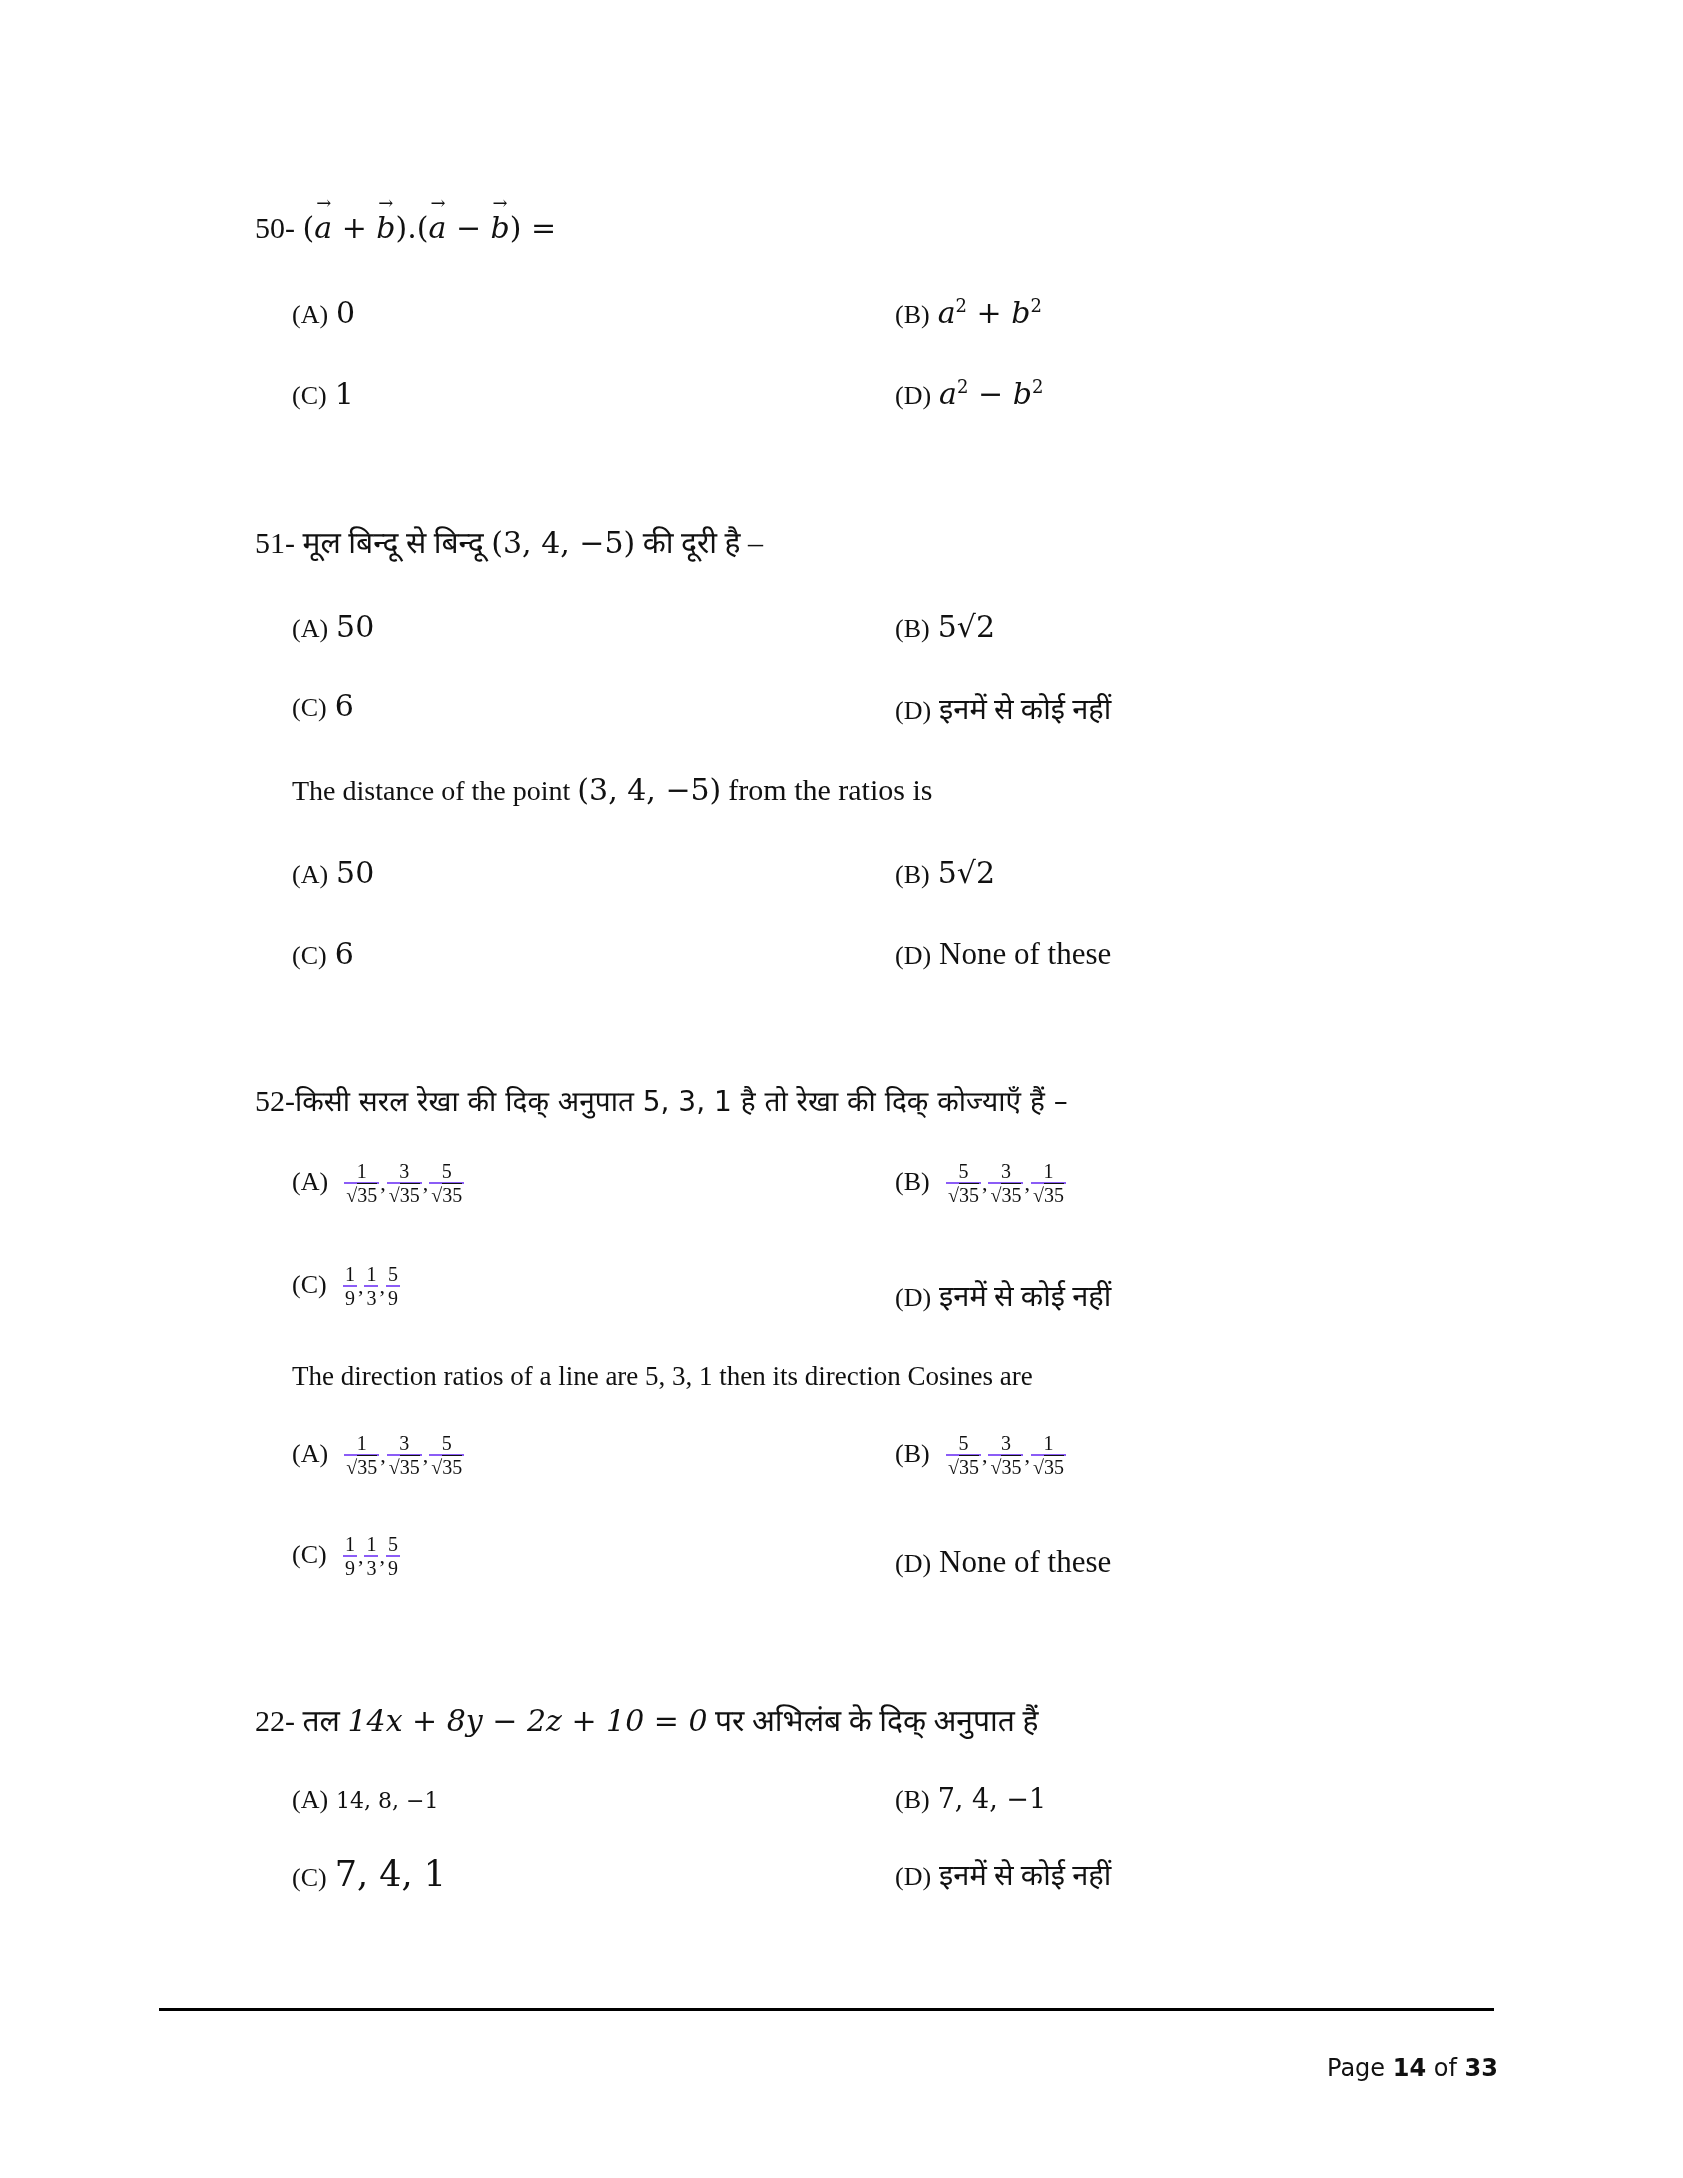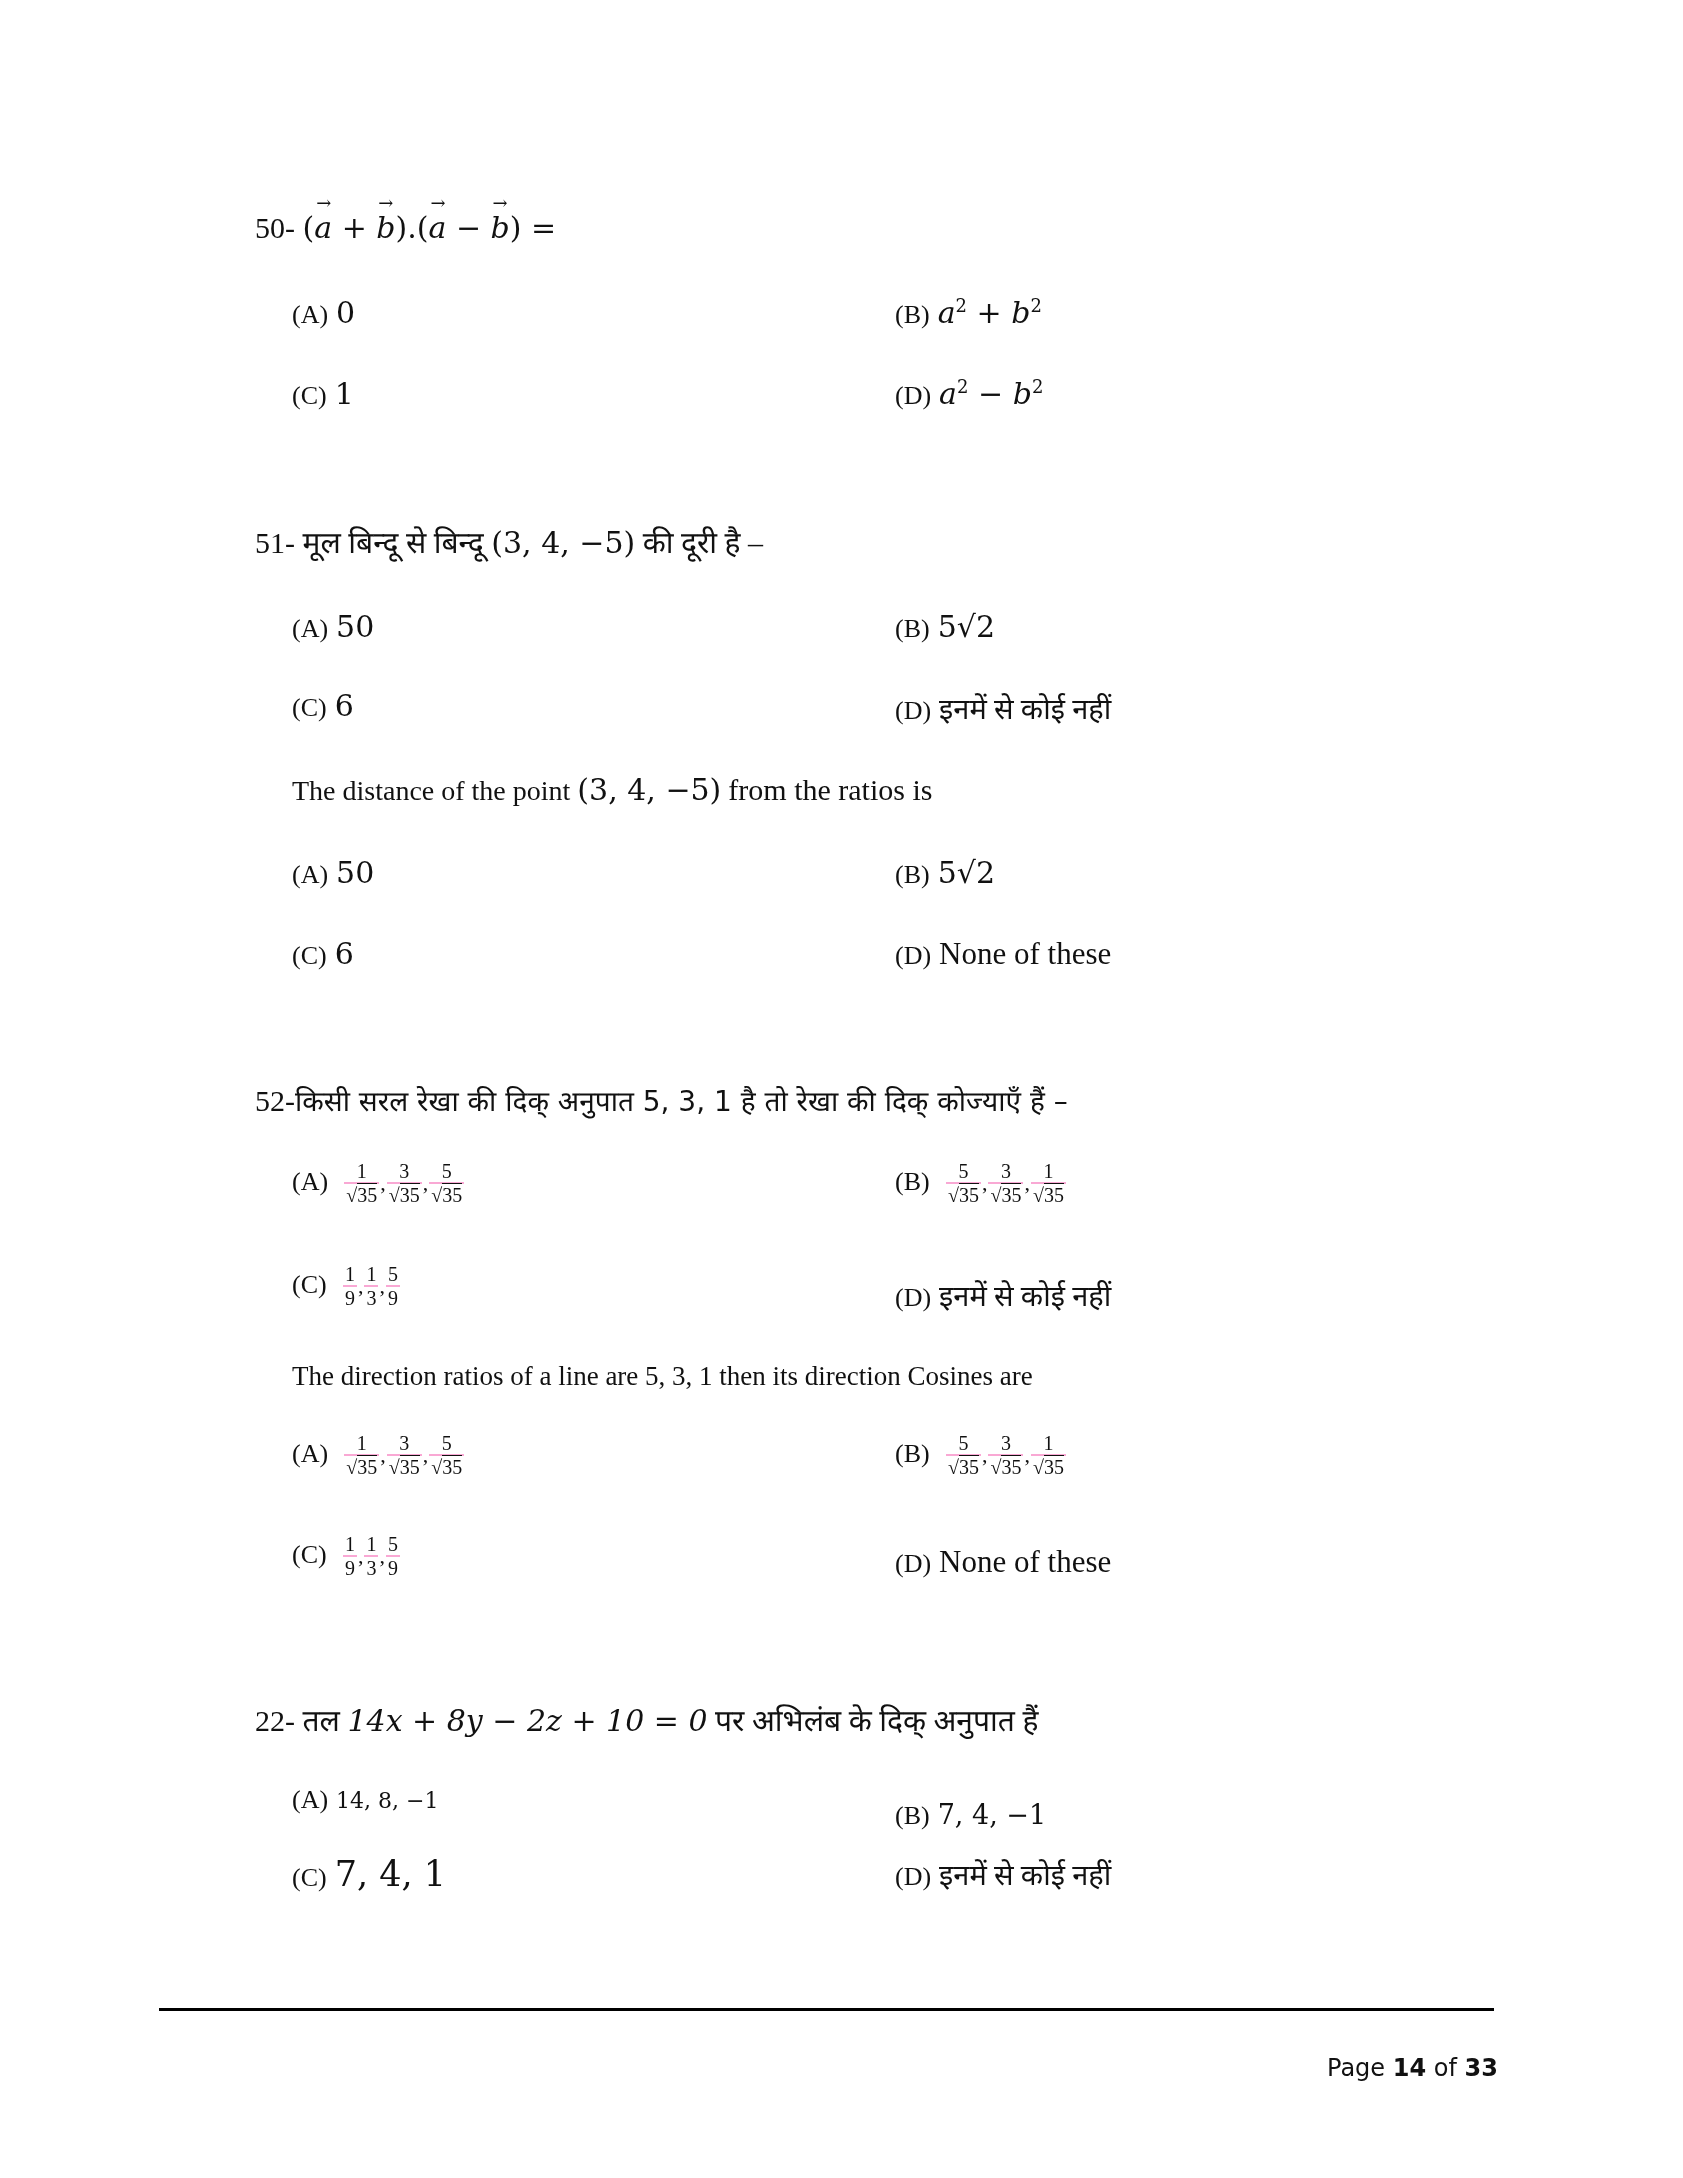--- a/index.html
+++ b/index.html
@@ -10,21 +10,21 @@
   .opt { font-size:29px; }
   .col-l { left:292px; }
   .col-r { left:895px; }
   .lbl { font-size:26px; margin-right:8px; }
   .math { font-family:"DejaVu Serif","Liberation Serif",serif; font-size:30px; }
   .mi { font-style:italic; }
   .eng { left:292px; font-size:28px; }
   .frac { display:inline-flex; flex-direction:column; align-items:center; vertical-align:middle;
           font-size:20px; line-height:1.1; margin:0 1px; }
   .frac .num { padding:0 2px; }
-  .frac .den { border-top:2px solid #f9a8d4; padding:0 2px; }
+  .frac .den { border-top:2px solid #8b5cf6; padding:0 2px; }
   .sqrt { border-top:1px solid #111; }
   .comma { font-size:22px; vertical-align:middle; }
   .rule { position:absolute; left:159px; top:2008px; width:1335px; height:3px; background:#000; }
   .footer { position:absolute; left:1327px; top:2017px; font-family:"DejaVu Sans","Liberation Sans",sans-serif; font-size:24px;margin-top:37px; }
   .footer b { font-weight:bold; }
   .vec { position:relative; display:inline-block; }
   .vec::before { content:"\2192"; position:absolute; top:-18px; left:2px; font-size:18px; font-style:normal; }
 </style>
 </head>
 <body>
@@ -178,21 +178,21 @@
 
 <div class="line q" style="top:1699px;">
   <span>22-</span>
   <span>तल</span>
   <span class="math mi">14x + 8y − 2z + 10 = 0</span>
   <span>पर अभिलंब के दिक् अनुपात हैं</span>
 </div>
 <div class="line opt col-l" style="top:1782px;">
   <span class="lbl">(A)</span><span class="math" style="font-size:22px">14, 8, −1</span>
 </div>
-<div class="line opt col-r" style="top:1782px;margin-top:16px;">
+<div class="line opt col-r" style="top:1782px;">
   <span class="lbl">(B)</span><span class="math" style="font-size:27px">7, 4, −1</span>
 </div>
 <div class="line opt col-l" style="top:1854px;">
   <span class="lbl">(C)</span><span class="math" style="font-size:35px">7, 4, 1</span>
 </div>
 <div class="line opt col-r" style="top:1854px;">
   <span class="lbl">(D)</span><span>इनमें से कोई नहीं</span>
 </div>
 
 <div class="rule"></div>

